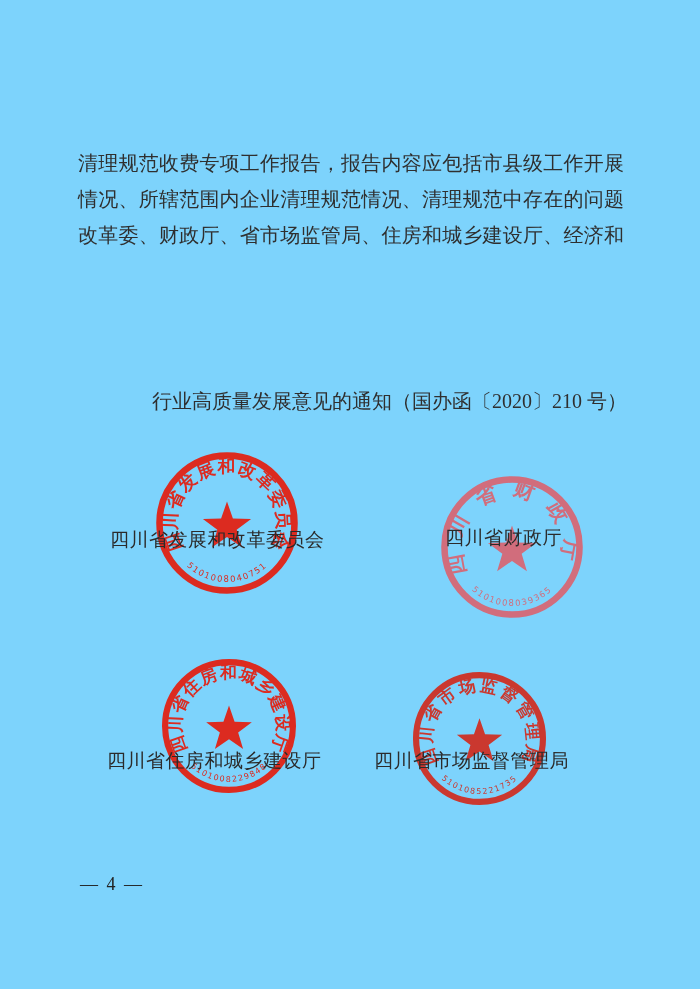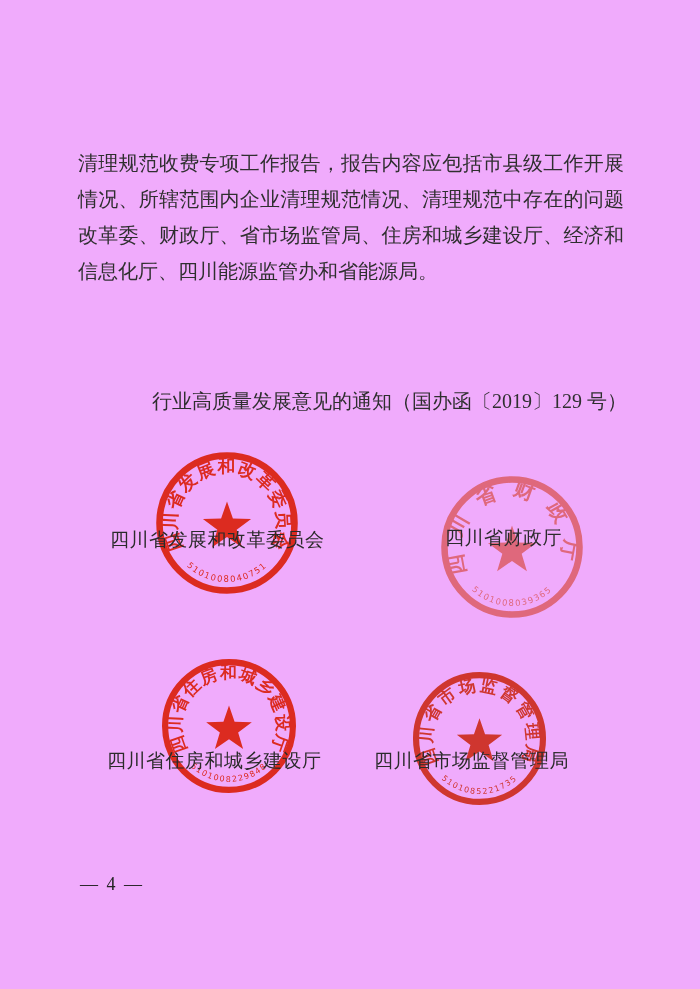--- a/index.html
+++ b/index.html
@@ -4,21 +4,21 @@
 <style>
   html,body{margin:0;padding:0;}
   body{
     background:#e8e8e8;
     font-family:"Liberation Serif","DejaVu Serif",serif;
   }
   .page{
     position:relative;
     width:700px;height:989px;
     margin:0 auto;
-    background:#f0abfc;
+    background:#7dd3fc;
     overflow:hidden;
     color:#2d2d2d;
   }
   
   .body-para{
     position:absolute;left:78px;top:145px;width:546px;
   }
   .body-line{
     width:546px;height:36px;line-height:36px;
     font-size:20px;color:#2f2f2f;
@@ -60,24 +60,23 @@
 </style>
 </head>
 <body>
 
 <div class="page">
 
   <div class="body-para">
     <div class="body-line">清理规范收费专项工作报告，报告内容应包括市县级工作开展</div>
     <div class="body-line">情况、所辖范围内企业清理规范情况、清理规范中存在的问题</div>
     <div class="body-line">改革委、财政厅、省市场监管局、住房和城乡建设厅、经济和</div>
-    <div class="body-line last-line">信息化厅、四川能源监管办和省能源局。</div>
   </div>
 
-  <div class="attachment-line attachment-line-2">行业高质量发展意见的通知（国办函〔2019〕129 号）</div>
+  <div class="attachment-line attachment-line-2">行业高质量发展意见的通知（国办函〔2020〕210 号）</div>
 
   <div class="seal" style="left:152px;top:448px;width:150px;height:150px;">
       <svg viewBox="0 0 160 160" width="100%" height="100%" style="opacity:1">
         <defs>
           <path id="sealTopArc0" d="M 33.2 107 A 54 54 0 1 1 126.8 107" fill="none"></path>
           <path id="sealBotArc0" d="M 20.8 101.5 A 63 63 0 0 0 139.2 101.5" fill="none"></path>
         </defs>
         <circle cx="80" cy="80" r="72" fill="none" stroke="#dc2b20" stroke-width="7"></circle>
         <text fill="#dc2b20" font-size="19" letter-spacing="1.5" font-weight="bold" font-family="'Liberation Serif',serif"><textPath href="#sealTopArc0" startOffset="50%" text-anchor="middle">四川省发展和改革委员会</textPath></text>
         <polygon fill="#dc2b20" points="80,57 86.3,75.3 105.7,75.7 90.3,87.3 95.9,105.8 80,94.8 64.1,105.8 69.7,87.3 54.3,75.7 73.7,75.3"></polygon>

